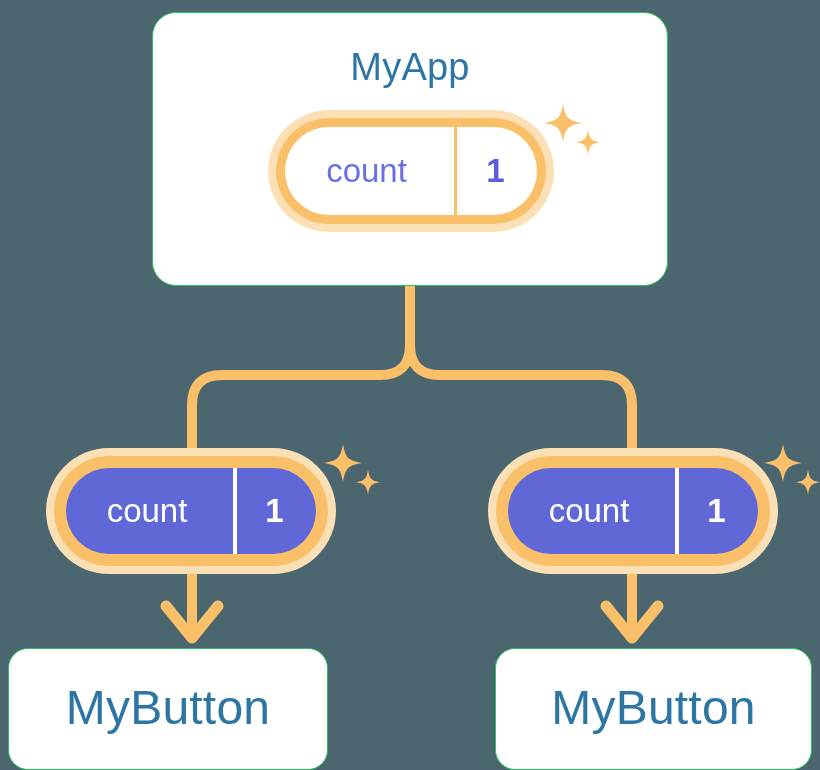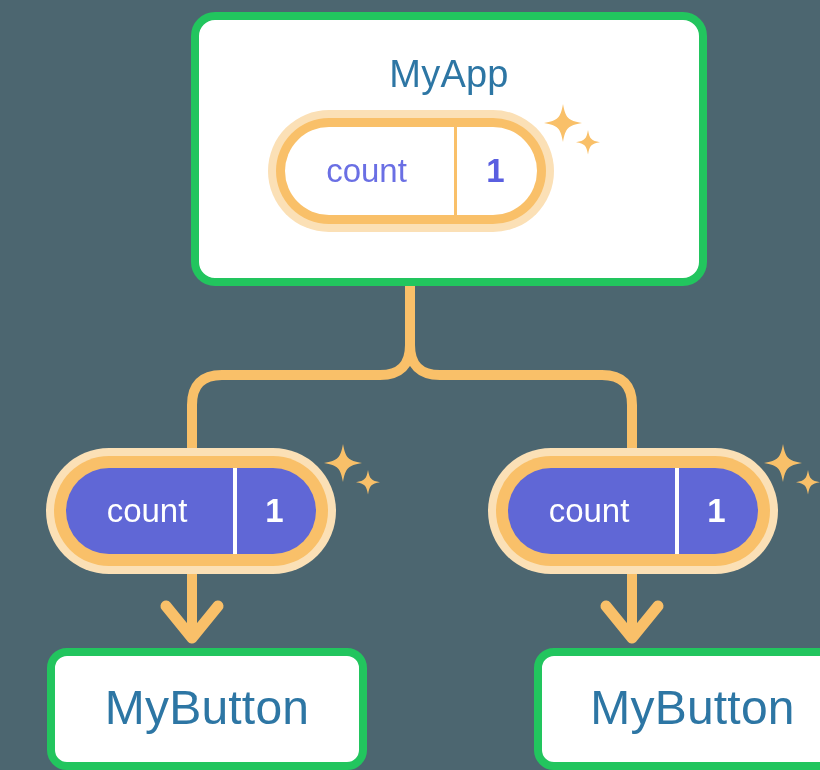--- a/index.html
+++ b/index.html
@@ -27,25 +27,24 @@
     top: 0;
     width: 820px;
     height: 770px;
     z-index: 1;
   }
 
   
   .comp-card {
     position: absolute;
     background: #ffffff;
-    border: 8px solid #22c55e;
+    border: 1px solid #22c55e;
     border-radius: 22px;
     box-sizing: border-box;
     z-index: 3;
-    margin-left: 39px;
   }
   .comp-title {
     color: #2d76a4;
     font-size: 38px;
     font-weight: 400;
     letter-spacing: 0.2px;
     text-align: center;
     white-space: nowrap;
   }
 

